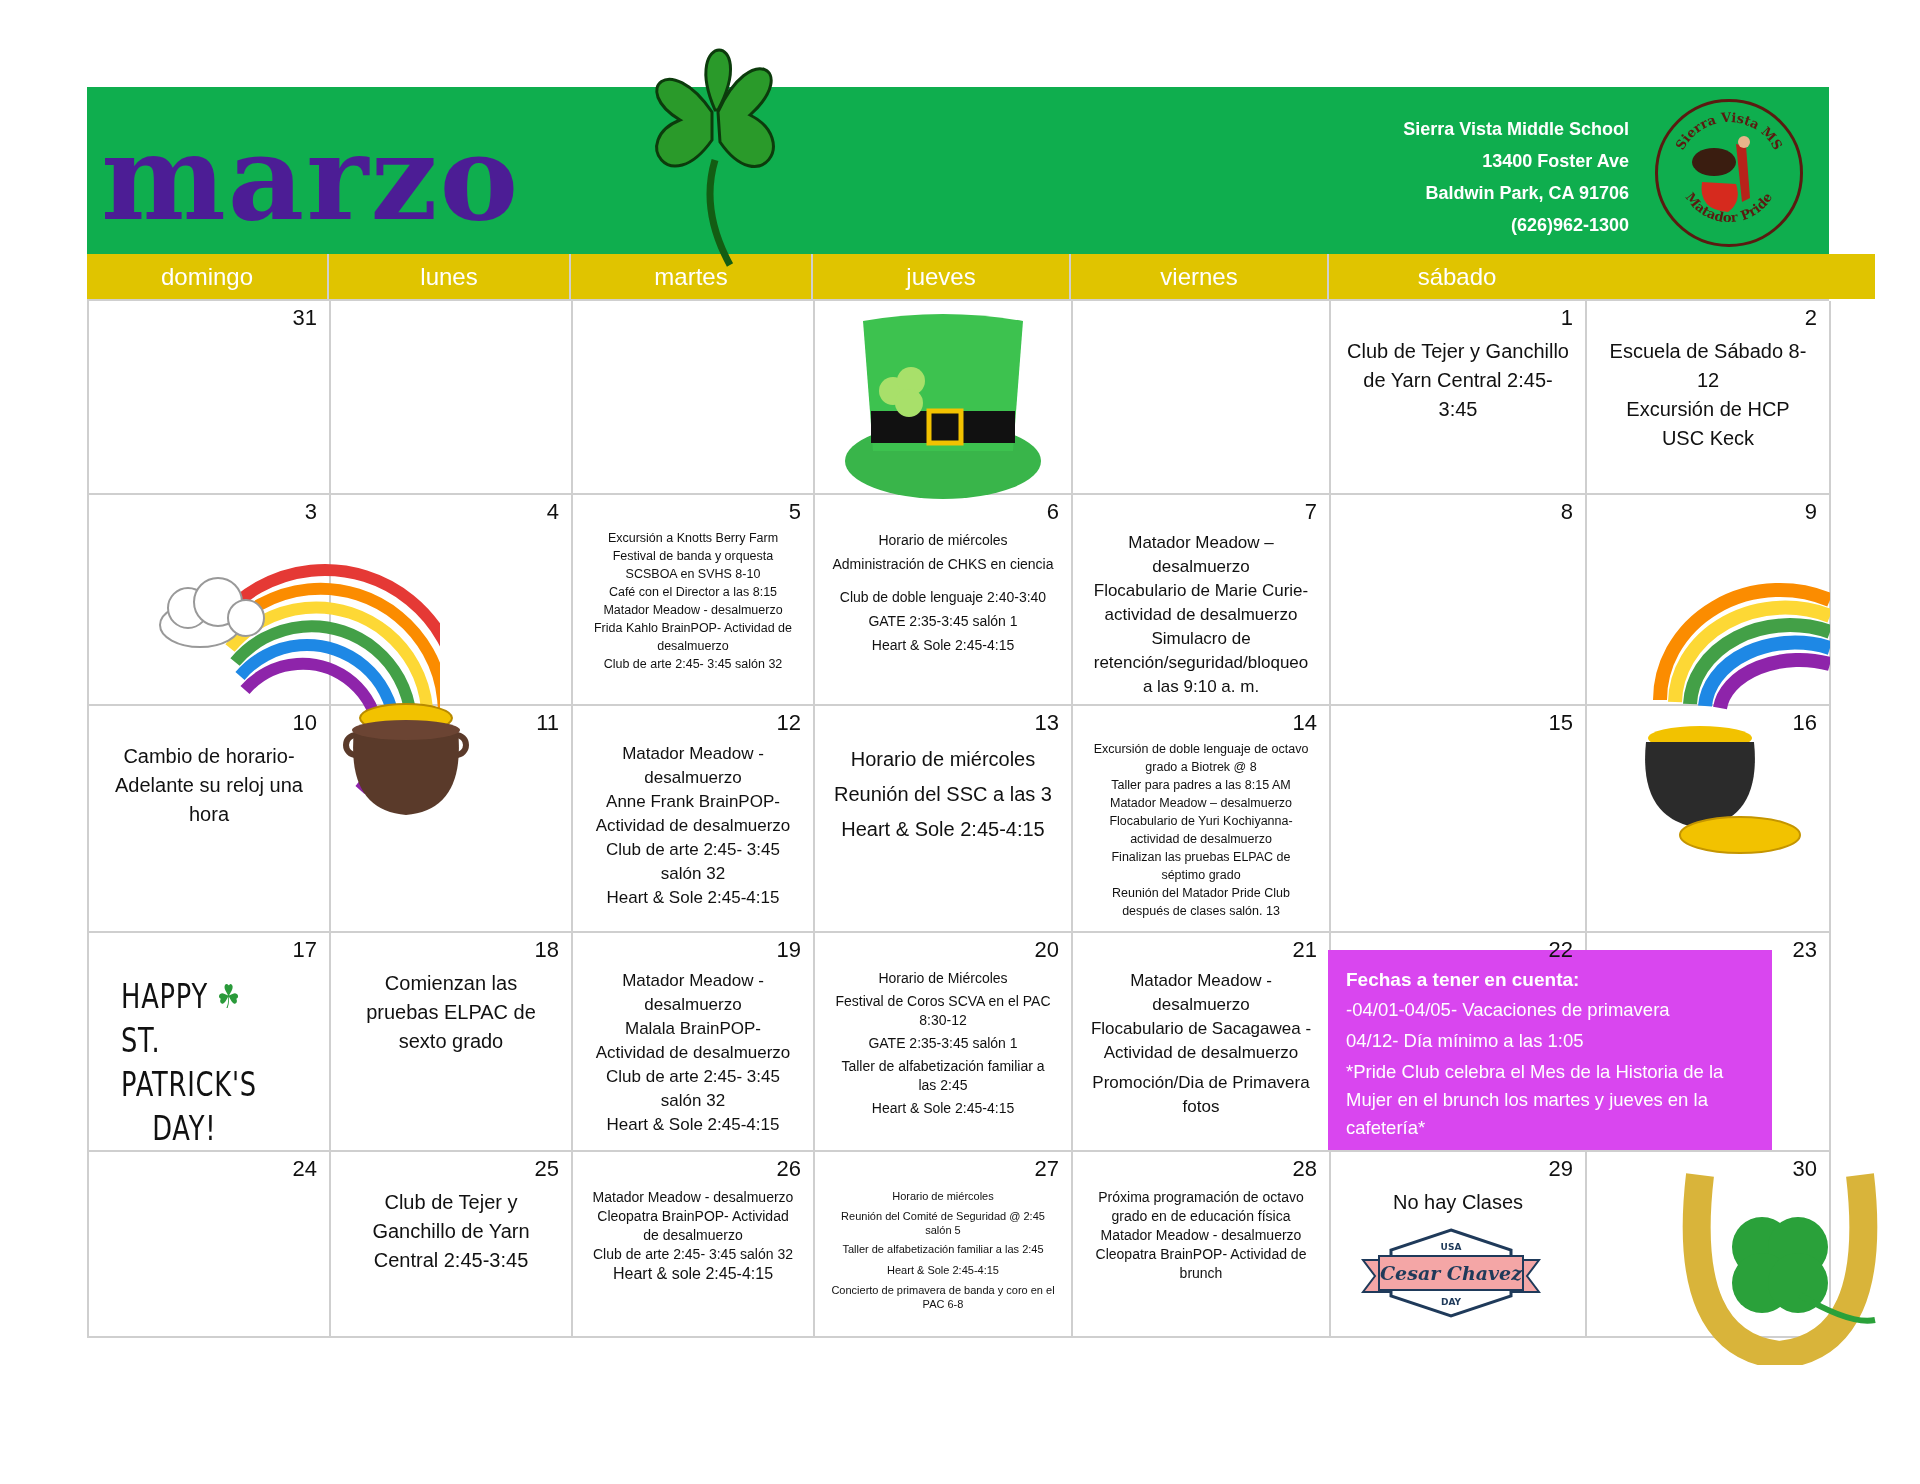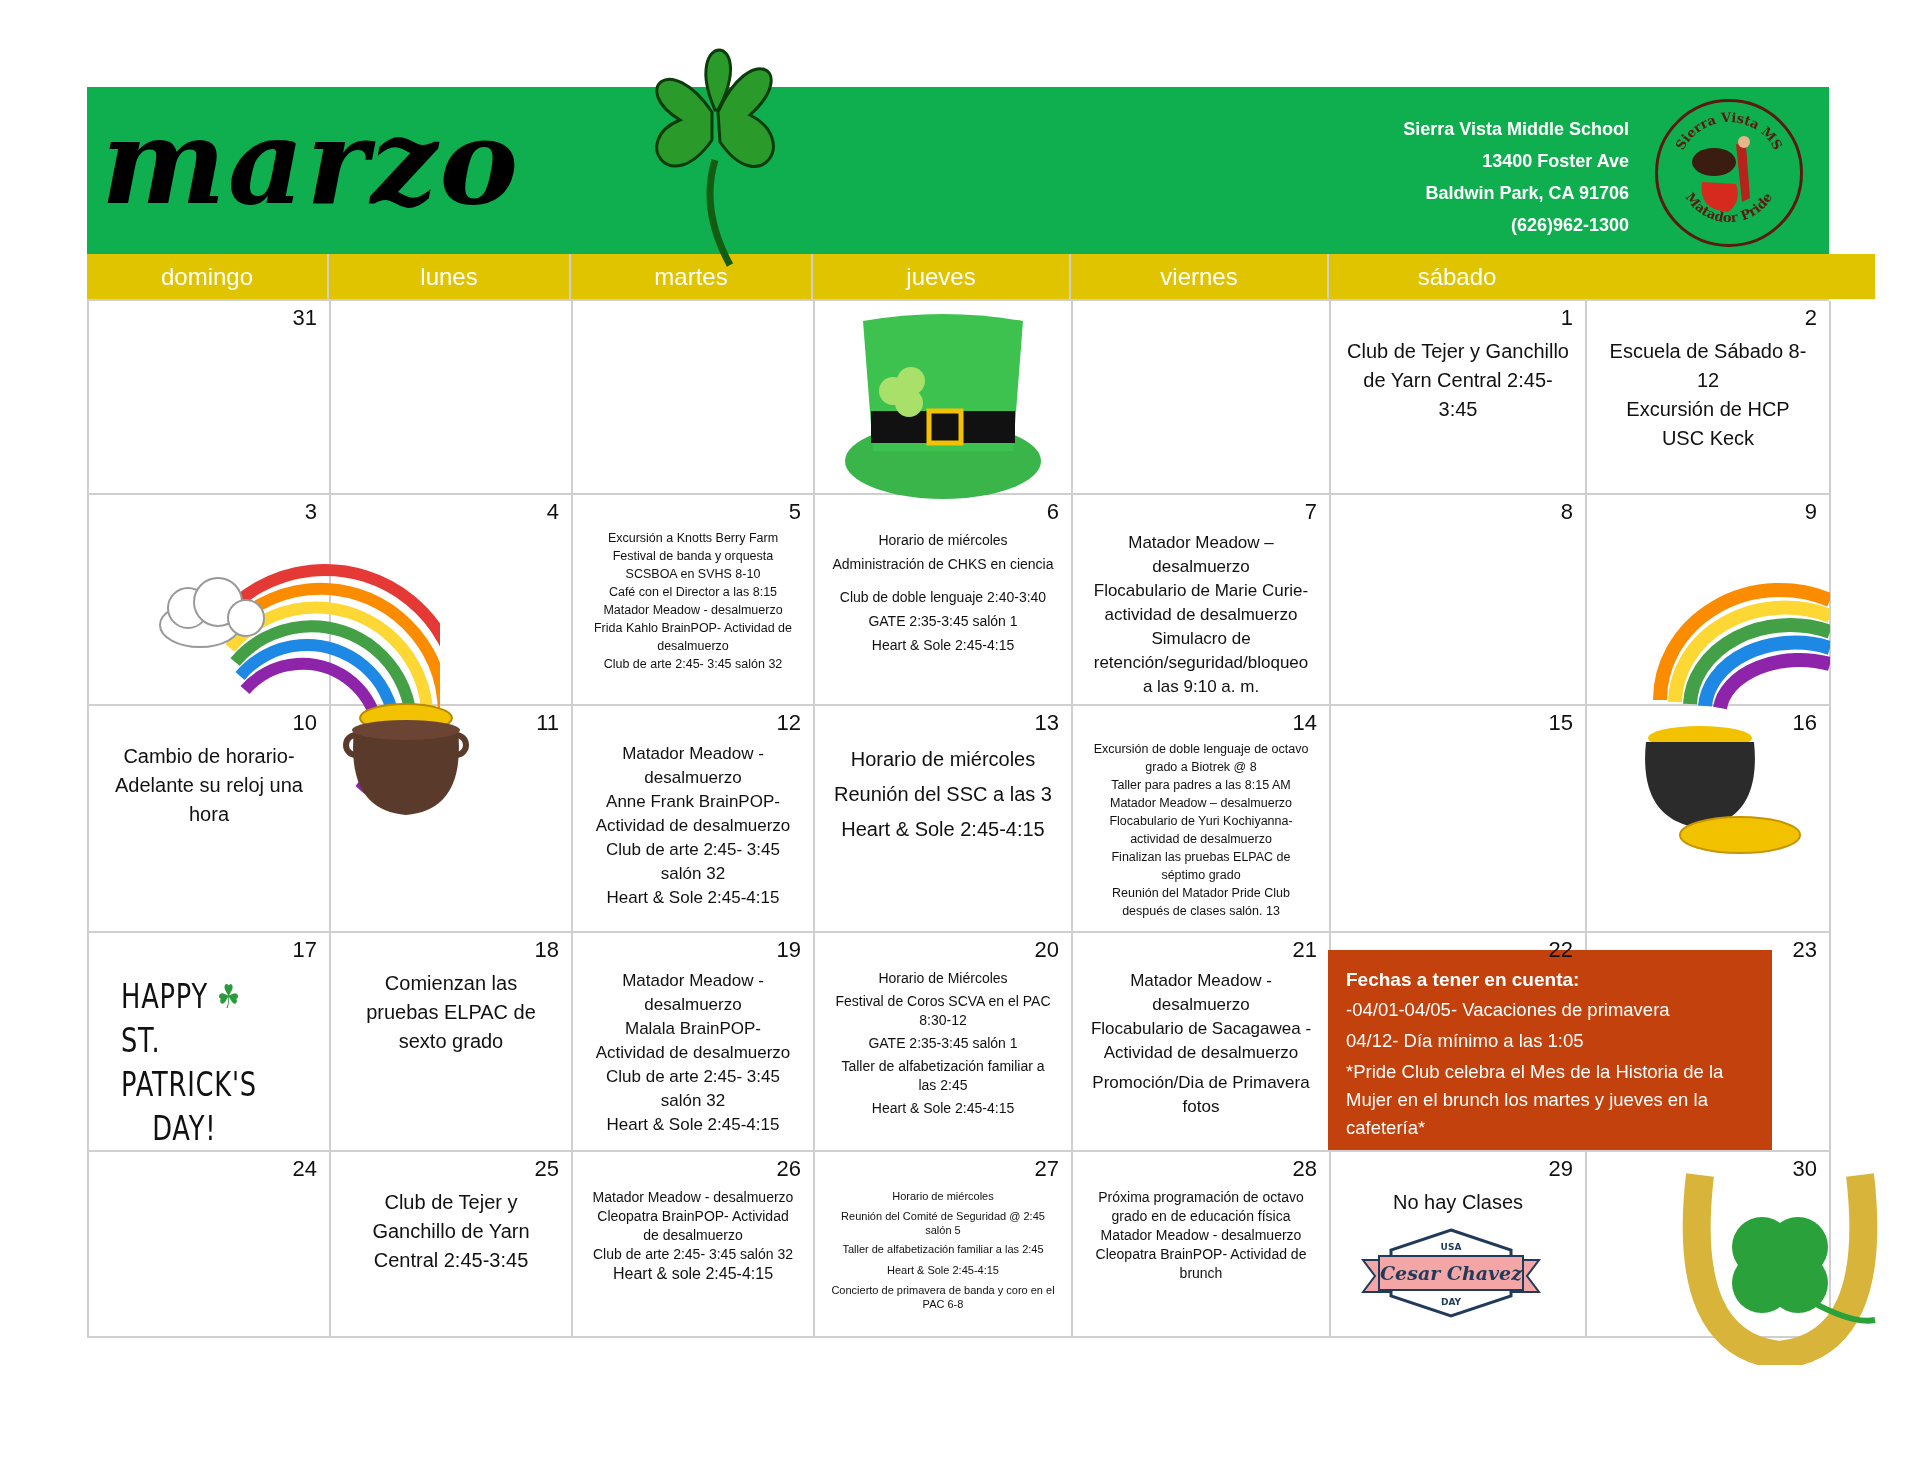--- a/index.html
+++ b/index.html
@@ -2,22 +2,22 @@
 <html><head>
 <meta charset="utf-8">
 <style>
   html, body { margin:0; padding:0; background:#ffffff; }
   body { width:1920px; height:1484px; position:relative; overflow:hidden;
          font-family:"Liberation Sans", "DejaVu Sans", sans-serif; color:#111; }
   .page { position:absolute; left:0; top:0; width:1920px; height:1484px; }
 
   
   .header { position:absolute; left:87px; top:87px; width:1742px; height:167px; background:#0fae4e; }
-  .month-title { position:absolute; left:14px; top:0; font-family:"DejaVu Serif", "Liberation Serif", serif;
-                 font-weight:bold; font-size:118px; color:#000000; letter-spacing:2px; line-height:150px;font-style:italic; }
+  .month-title { position:absolute; left:14px; top:16px; font-family:"DejaVu Serif", "Liberation Serif", serif;
+                 font-weight:bold; font-size:118px; color:#4c1d95; letter-spacing:2px; line-height:150px; }
   .school-info { position:absolute; right:200px; top:26px; width:260px; text-align:right; color:#ffffff;
                  font-weight:bold; font-size:18px; line-height:32px; }
   .school-logo { position:absolute; right:26px; top:12px; width:148px; height:148px; border-radius:50%;
                  border:3px solid #5a1a10; background:#0fae4e; box-sizing:border-box; }
 
   .clover-top { position:absolute; left:640px; top:30px; width:150px; height:240px; z-index:5; }
 
   
   .weekdays { position:absolute; left:87px; top:254px; width:1788px; height:45px; display:grid;
               grid-template-columns:242px 242px 242px 258px 258px 256px 244px; background:#e0c400; }
@@ -33,21 +33,21 @@
   .daynum { position:absolute; right:12px; top:4px; font-size:22px; color:#111; }
   .events { margin-top:30px; }
   .ev { display:block; }
   .s-lg .ev { font-size:20px; line-height:29px; }
   .s-md .ev { font-size:17px; line-height:24px; }
   .s-sm .ev { font-size:14px; line-height:19px; }
   .s-xs .ev { font-size:12.5px; line-height:18px; }
   .s-xxs .ev { font-size:11px; line-height:20px; }
 
   
-  .notes { position:absolute; left:1328px; top:950px; width:444px; height:200px; background:#c2410c;
+  .notes { position:absolute; left:1328px; top:950px; width:444px; height:200px; background:#d946ef;
            color:#ffffff; padding:16px 0 0 18px; box-sizing:border-box; z-index:6; font-size:18.5px; line-height:28px; }
   .notes-title { font-weight:bold; font-size:19px; margin-bottom:2px; }
   .notes .line { display:block; }
 
   .deco { position:absolute; z-index:4; }
 </style>
 </head>
 <body>
 
 <div class="page">

